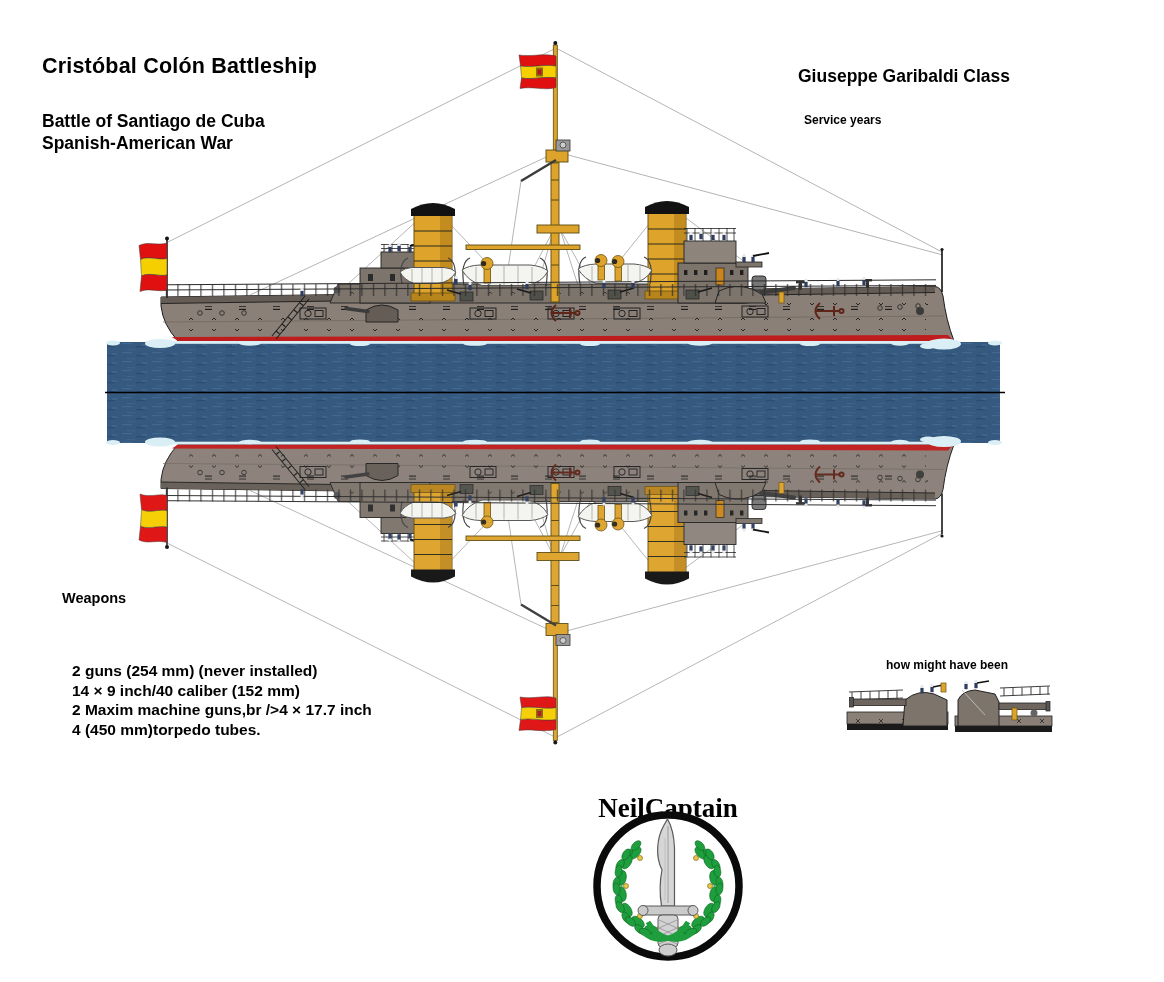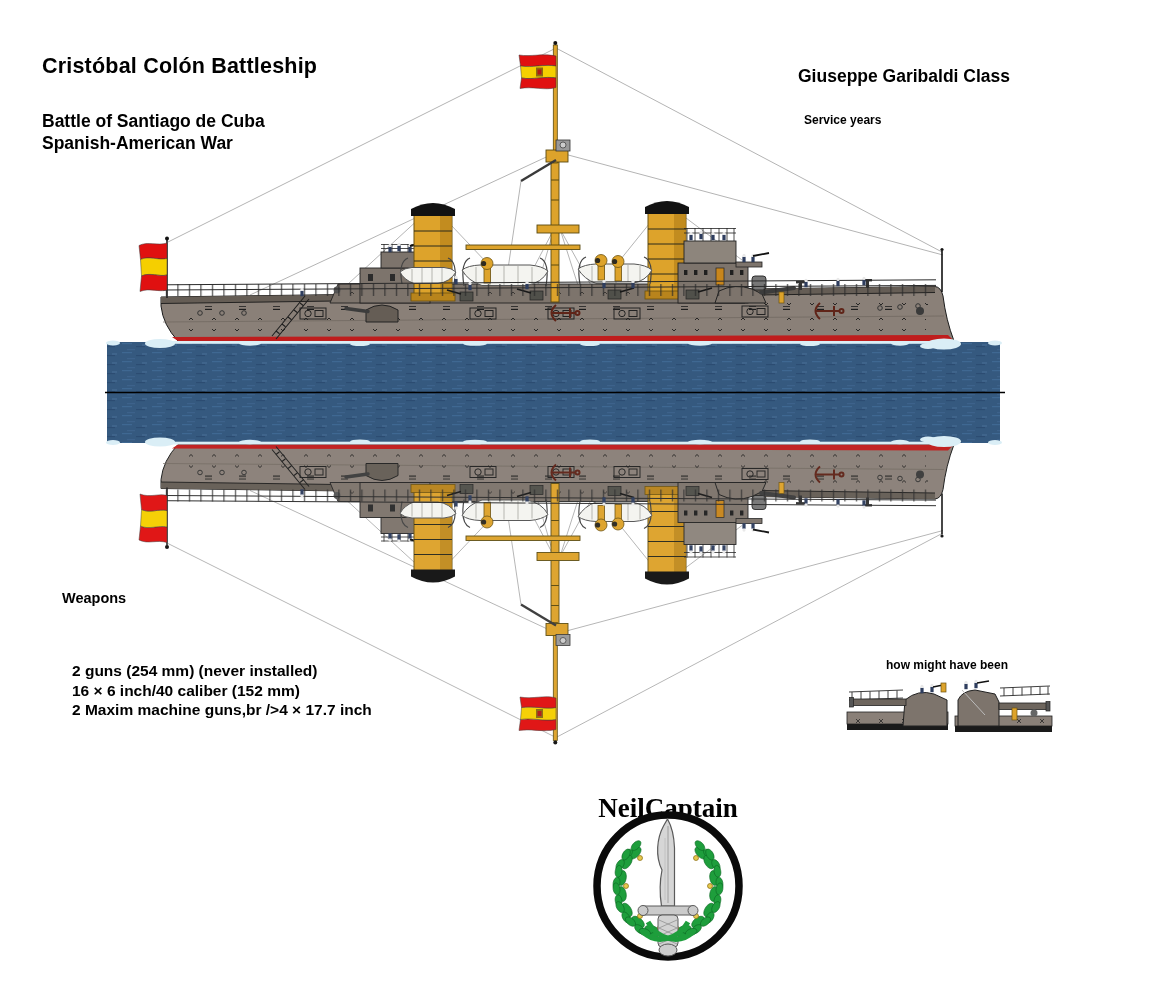--- a/index.html
+++ b/index.html
@@ -41,22 +41,23 @@
   <div>Spanish-American War</div>
 </div>
 <div class="abs rightblk cls" style="left:798px;top:50px">Giuseppe Garibaldi Class</div>
 <div class="abs rightblk svc" style="left:804px;top:93px">
   <div>Service years</div>
 </div>
 
 <div class="abs whead" style="left:62px;top:574px">Weapons</div>
 <div class="abs" style="left:72px;top:645px">
   <div class="wline">2 guns (254 mm) (never installed)</div>
-  <div class="wline">16 × 6 inch/40 caliber (152 mm)</div>
+  <div class="wline">14 × 9 inch/40 caliber (152 mm)</div>
   <div class="wline">2 Maxim machine guns,br /&gt;4 × 17.7 inch</div>
+  <div class="wline">4 (450 mm)torpedo tubes.</div>
 </div>
 
 <div class="abs inset-cap" style="left:886px;top:642px">how might have been</div>
 <div class="abs credit" style="left:588px;top:777px">NeilCaptain</div>
 
 <svg width="1164" height="982" viewBox="0 0 1164 982">
 <defs>
   <pattern id="plusp" width="23" height="13" patternUnits="userSpaceOnUse">
     <path d="M5,4 l4,4 M9,4 l-4,4" stroke="#1c1c1c" stroke-width="0.9"></path>
   </pattern>

